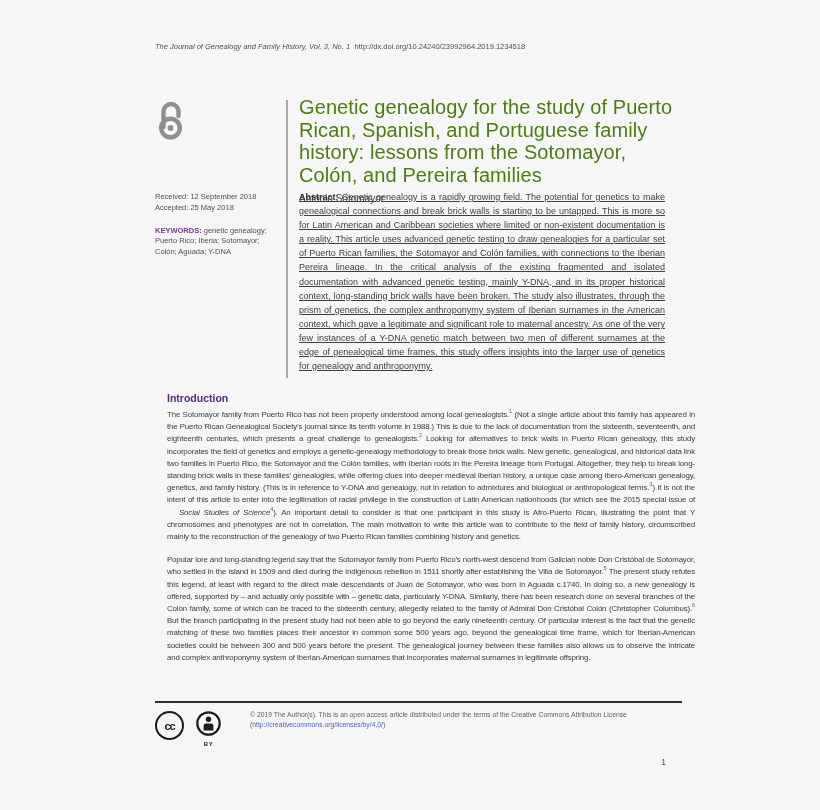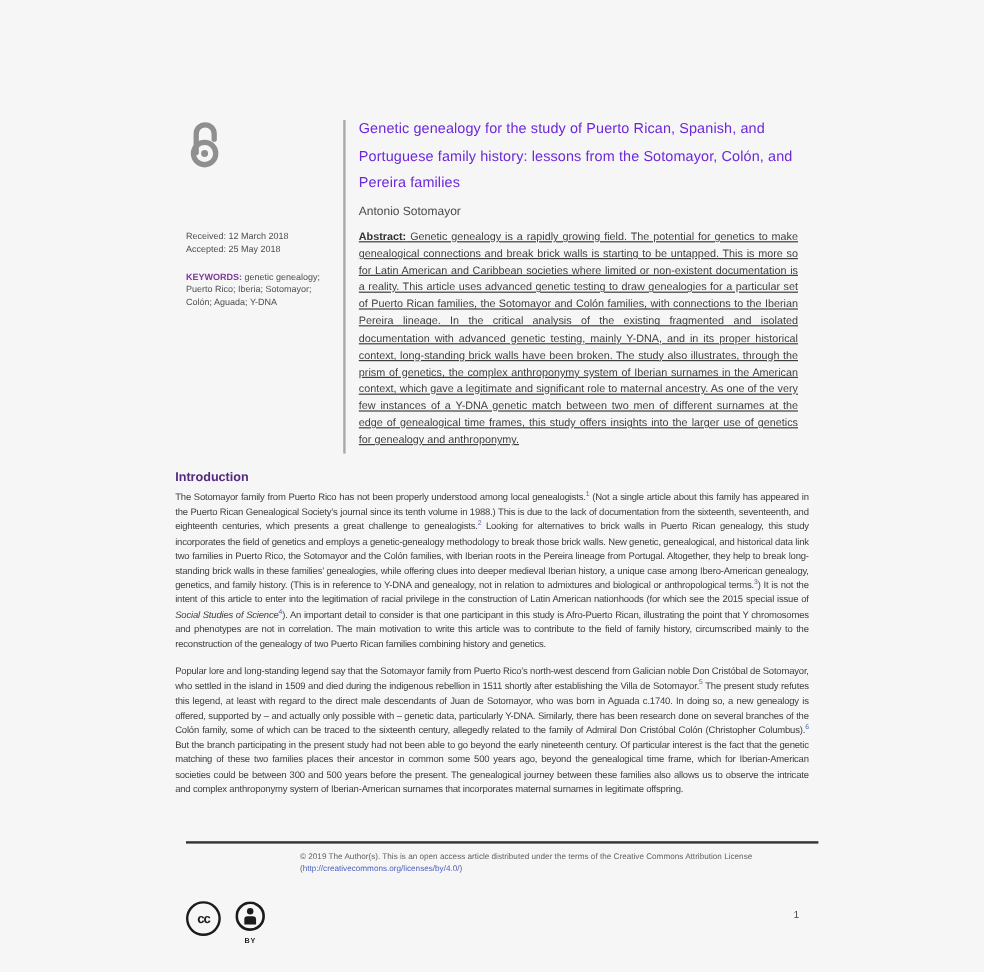--- a/index.html
+++ b/index.html
@@ -19,75 +19,79 @@
   .doi-line{font-size:7.5px;color:#4f4f4f;line-height:11px;}
 
   
   .oa-icon{position:absolute;left:153px;top:98px;width:36px;height:44px;}
 
   
   .vrule{position:absolute;left:286px;top:100px;width:2px;height:278px;background:#a9a9a9;}
 
   
   .title-block{position:absolute;left:299px;top:96px;width:378px;}
-  .article-title{font-size:12px;line-height:22.5px;color:#6d28d9;font-weight:400;letter-spacing:0.1px;}
+  .article-title{font-size:20px;line-height:22.5px;color:#4d7c0f;font-weight:400;letter-spacing:0.1px;}
   .article-author{margin-top:7px;font-size:10px;color:#4a4a4a;}
 
   
   .meta-col{position:absolute;left:155px;top:192px;width:128px;font-size:7.5px;line-height:10.8px;color:#4f4f4f;}
   .meta-line{display:block;}
   .keywords{margin-top:12px;}
   .keywords .kw-label{color:#7d3a99;font-weight:bold;}
 
   
   .abstract{position:absolute;left:299px;top:190px;width:366px;font-size:9px;line-height:14.1px;color:#3f3f3f;text-align:justify;text-decoration:underline;}
   .abstract .abs-label{font-weight:bold;color:#333;}
 
   
-  .intro{position:absolute;left:146px;top:392px;width:528px;}
+  .intro{position:absolute;left:167px;top:392px;width:528px;}
   .section-heading{font-size:10.5px;font-weight:bold;color:#542a80;margin:0 0 5px 0;}
   .body-para{font-size:7.9px;line-height:12.2px;letter-spacing:-0.15px;text-align:justify;color:#3d3d3d;margin:0 0 11px 0;}
   .body-para sup{color:#4a66ab;font-size:0.72em;line-height:0;}
-  .body-para i{font-style:italic;}
+  .body-para i{font-style:italic;margin-left:12px;}
 
   
   .footer-rule{position:absolute;left:155px;top:701px;width:527px;height:2px;background:#333;}
-  .cc-row{position:absolute;left:155px;top:751px;display:flex;gap:12px;align-items:flex-start;}
+  .cc-row{position:absolute;left:155px;top:711px;display:flex;gap:12px;align-items:flex-start;}
   .cc-circle{width:25px;height:25px;border:2.2px solid #1b1b1b;border-radius:50%;
     display:flex;align-items:center;justify-content:center;
     font-weight:bold;font-size:11px;letter-spacing:-1px;color:#1b1b1b;background:transparent;}
   .by-wrap{display:flex;flex-direction:column;align-items:center;}
   .by-label{font-size:6px;font-weight:bold;color:#1b1b1b;margin-top:1px;letter-spacing:0.5px;}
   .license{position:absolute;left:250px;top:710px;width:430px;font-size:6.8px;line-height:9.6px;color:#616161;}
   .license a{color:#4a5fc1;text-decoration:none;}
   .page-num{position:absolute;left:630px;top:757px;width:36px;text-align:right;font-size:8.5px;color:#4a4a4a;}
 </style>
 </head>
 <body>
 
 <div class="page">
 
+  <div class="journal-header">
+    <span class="journal-line">The Journal of Genealogy and Family History, Vol. 3, No. 1</span>
+    <span class="doi-line">http://dx.doi.org/10.24240/23992964.2019.1234518</span>
+  </div>
 
   <div class="oa-icon">
     <svg width="36" height="44" viewBox="0 0 36 44" fill="none" xmlns="http://www.w3.org/2000/svg">
       <path d="M10.5 29 V 13.5 A 7.5 7.5 0 0 1 25.5 13.5 V 18" stroke="#8f8f8f" stroke-width="4.4" stroke-linecap="round" fill="none"></path>
       <circle cx="17.5" cy="30" r="9.3" stroke="#8f8f8f" stroke-width="4.4" fill="none"></circle>
       <circle cx="17.5" cy="30" r="2.9" fill="#8f8f8f"></circle>
     </svg>
   </div>
 
   <div class="vrule"></div>
 
   <div class="title-block">
     <div class="article-title">Genetic genealogy for the study of Puerto Rican, Spanish, and Portuguese family history: lessons from the Sotomayor, Colón, and Pereira families</div>
     <div class="article-author">Antonio Sotomayor</div>
   </div>
 
   <div class="meta-col">
-    <span class="meta-line">Received: 12 March 2018</span>
+    <span class="meta-line">Received: 12 September 2018</span>
     <span class="meta-line">Accepted: 25 May 2018</span>
     <div class="keywords">
       <span class="kw-label">KEYWORDS:</span><span> genetic genealogy; Puerto Rico; Iberia; Sotomayor; Colón; Aguada; Y-DNA</span>
     </div>
   </div>
 
   <div class="abstract">
     <span class="abs-label">Abstract:</span><span> Genetic genealogy is a rapidly growing field. The potential for genetics to make genealogical connections and break brick walls is starting to be untapped. This is more so for Latin American and Caribbean societies where limited or non-existent documentation is a reality. This article uses advanced genetic testing to draw genealogies for a particular set of Puerto Rican families, the Sotomayor and Colón families, with connections to the Iberian Pereira lineage. In the critical analysis of the existing fragmented and isolated documentation with advanced genetic testing, mainly Y-DNA, and in its proper historical context, long-standing brick walls have been broken. The study also illustrates, through the prism of genetics, the complex anthroponymy system of Iberian surnames in the American context, which gave a legitimate and significant role to maternal ancestry. As one of the very few instances of a Y-DNA genetic match between two men of different surnames at the edge of genealogical time frames, this study offers insights into the larger use of genetics for genealogy and anthroponymy.</span>
   </div>
 

